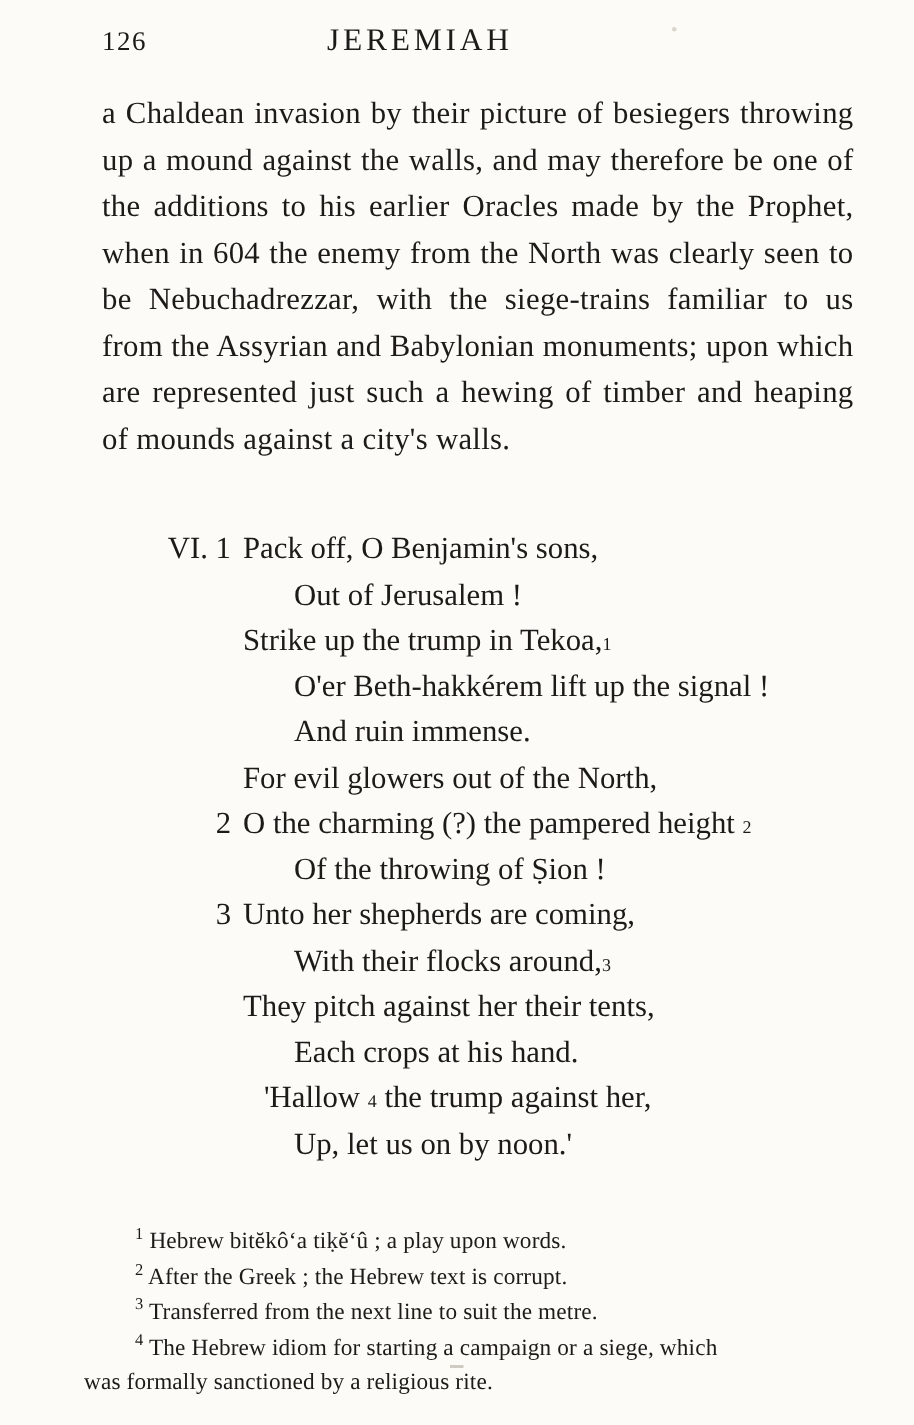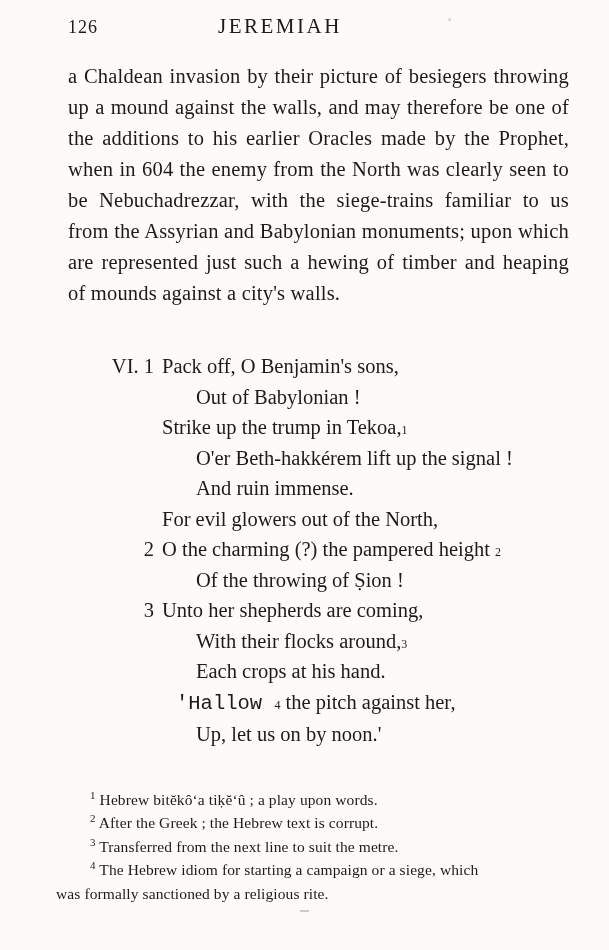--- a/index.html
+++ b/index.html
@@ -77,21 +77,21 @@
   .mk-num {
     width: 58px;
     padding-right: 8px;
   }
   .mk-blank {
     width: 58px;
     padding-right: 8px;
   }
   .ind-0 { padding-left: 0px; }
   .ind-1 { padding-left: 34px; }
-  .ind-2 { padding-left: 14px; font-family: Liberation Mono, monospace; }
+  .ind-2 { padding-left: 14px; }
   sup {
     font-size: 12px;
     vertical-align: super;
     line-height: 0;
   }
   .rule-gap {
     height: 26px;
   }
   .notes {
     padding: 12px 54px 0 56px;
@@ -140,21 +140,21 @@
 
   <div class="verse-block">
 
     <div class="verse-line">
       <span class="verse-marker mk-wide">VI. 1</span>
       <span class="ind-0">Pack off, O Benjamin's sons,</span>
     </div>
 
     <div class="verse-line">
       <span class="verse-marker mk-blank"></span>
-      <span class="ind-1">Out of Babylonian !</span>
+      <span class="ind-1">Out of Jerusalem !</span>
     </div>
 
     <div class="verse-line">
       <span class="verse-marker mk-blank"></span>
       <span class="ind-0">Strike up the trump in Tekoa,</span><sup>1</sup>
     </div>
 
     <div class="verse-line">
       <span class="verse-marker mk-blank"></span>
       <span class="ind-1">O'er Beth-hakkérem lift up the signal !</span>
@@ -183,29 +183,33 @@
     <div class="verse-line">
       <span class="verse-marker mk-num">3</span>
       <span class="ind-0">Unto her shepherds are coming,</span>
     </div>
 
     <div class="verse-line">
       <span class="verse-marker mk-blank"></span>
       <span class="ind-1">With their flocks around,</span><sup>3</sup>
     </div>
 
+    <div class="verse-line">
+      <span class="verse-marker mk-blank"></span>
+      <span class="ind-0">They pitch against her their tents,</span>
+    </div>
 
     <div class="verse-line">
       <span class="verse-marker mk-blank"></span>
       <span class="ind-1">Each crops at his hand.</span>
     </div>
 
     <div class="verse-line">
       <span class="verse-marker mk-blank"></span>
-      <span class="ind-2">'Hallow </span><sup>4</sup><span> the pitch against her,</span>
+      <span class="ind-2">'Hallow </span><sup>4</sup><span> the trump against her,</span>
     </div>
 
     <div class="verse-line">
       <span class="verse-marker mk-blank"></span>
       <span class="ind-1">Up, let us on by noon.'</span>
     </div>
 
   </div>
 
   <div class="rule-gap"></div>

